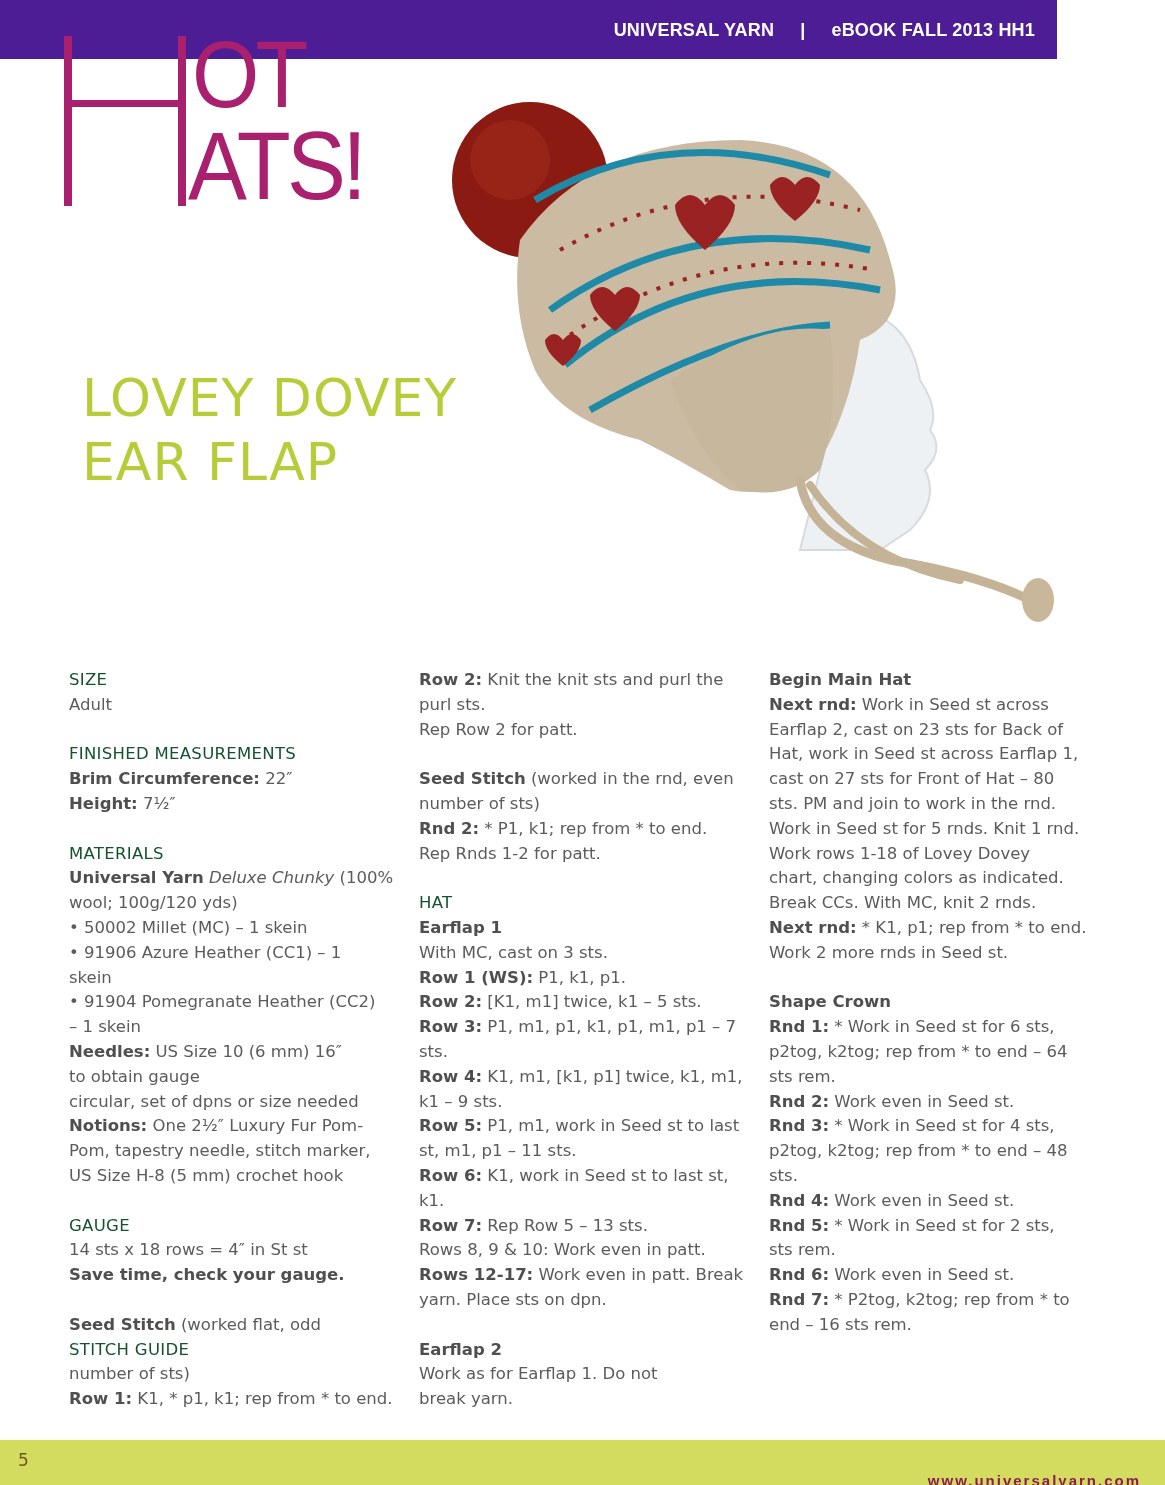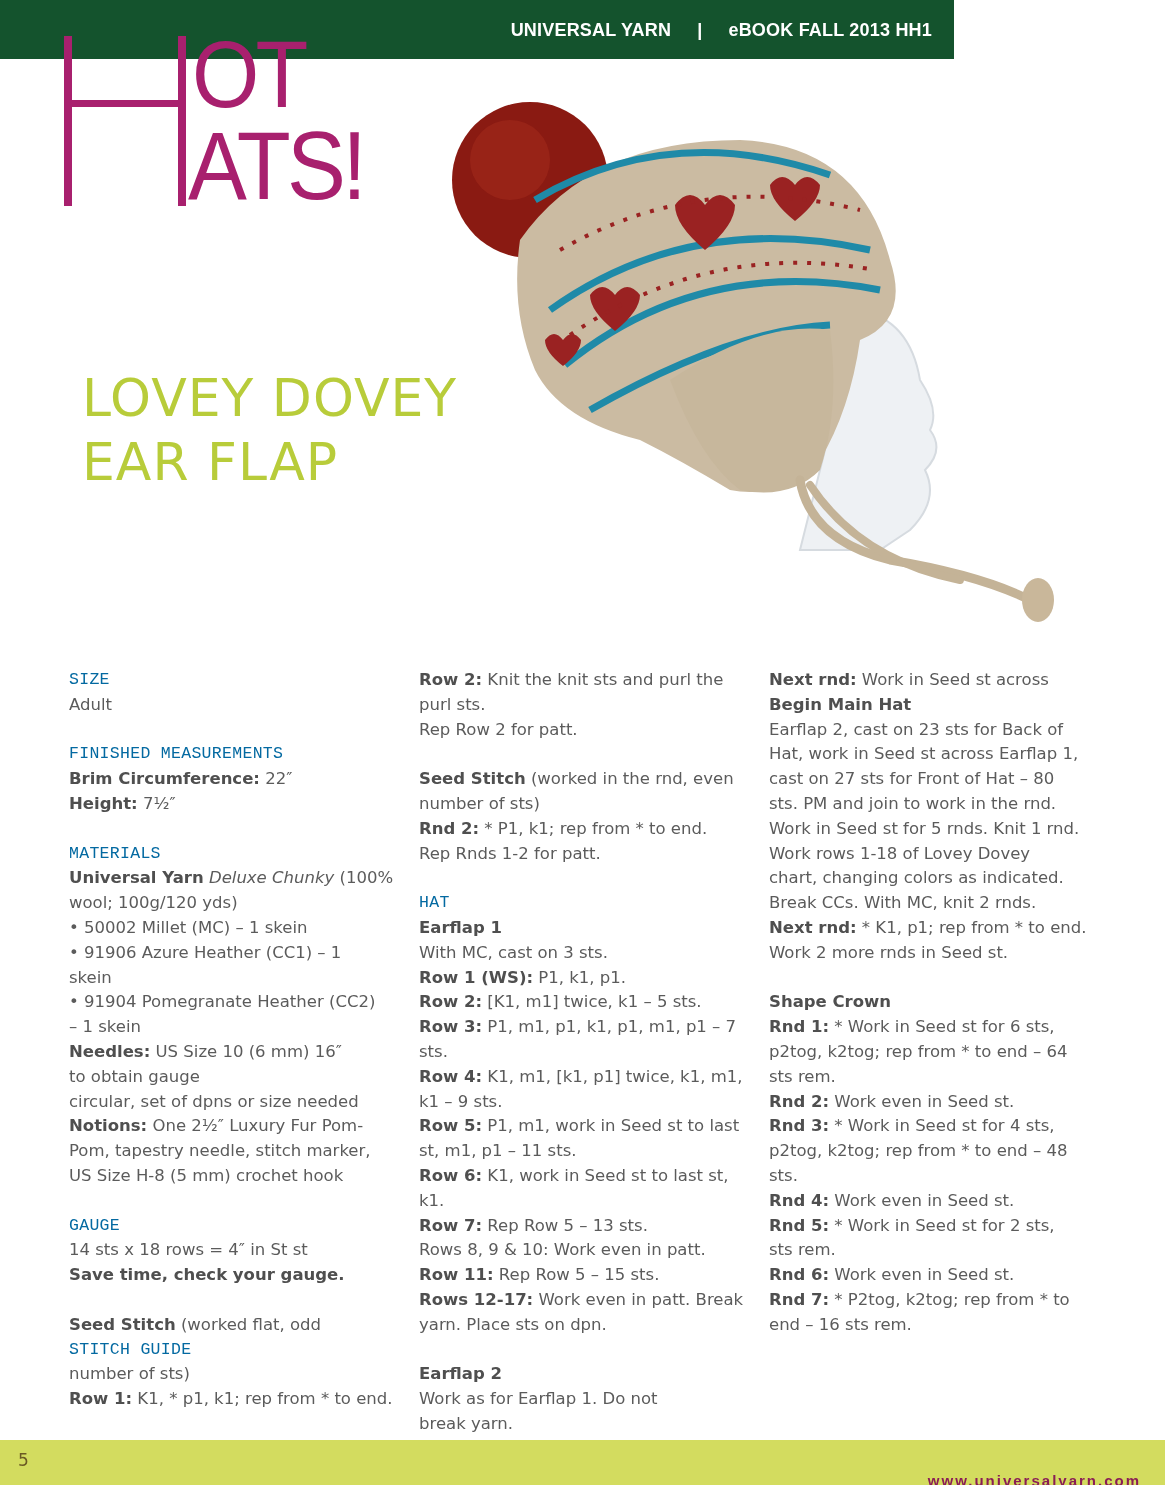--- a/index.html
+++ b/index.html
@@ -1,33 +1,33 @@
 <!DOCTYPE html>
 <html><head>
 <meta charset="utf-8">
 <style>
   html, body { margin:0; padding:0; background:#ffffff; }
   body { width:1165px; height:1485px; position:relative; overflow:hidden;
          font-family:"DejaVu Sans", sans-serif; color:#5a5a5a; }
-  .topbar { position:absolute; left:0; top:0; width:954px; height:59px; background:#14532d; }
+  .topbar { position:absolute; left:0; top:0; width:1057px; height:59px; background:#4c1d95; }
   .topbar-text { position:absolute; top:20px; right:22px; color:#ffffff; font-family:"Liberation Sans", sans-serif;
                  font-weight:bold; font-size:18px; letter-spacing:0.2px; white-space:pre; }
   .logo { position:absolute; left:64px; top:36px; color:#a8206e; font-family:"Liberation Sans", sans-serif; }
   .logo .bigH { position:absolute; left:0; top:0; width:80px; height:170px; }
   .logo .bigH .bar1, .logo .bigH .bar2 { position:absolute; top:0; width:8px; height:170px; background:#a8206e; }
   .logo .bigH .bar1 { left:0; } .logo .bigH .bar2 { left:114px; }
   .logo .bigH .cross { position:absolute; left:0; top:64px; width:122px; height:7px; background:#a8206e; }
   .logo .l1 { position:absolute; left:128px; top:-8px; font-size:94px; font-weight:normal; letter-spacing:-4px; line-height:1; white-space:nowrap; transform:scaleX(0.92); transform-origin:left; }
   .logo .l2 { position:absolute; left:124px; top:82px; font-size:96px; font-weight:normal; letter-spacing:-4px; line-height:1; white-space:nowrap; transform:scaleX(0.92); transform-origin:left; }
   .title { position:absolute; left:66px; top:366px; color:#b8cc3a; font-family:"DejaVu Sans", sans-serif;
            font-size:52px; line-height:64px; letter-spacing:1px; font-weight:normal;margin-left:16px; }
   .hat { position:absolute; left:440px; top:80px; width:620px; height:580px; }
   .col { position:absolute; top:668px; width:340px; font-size:16.5px; line-height:24.8px; color:#5b5b5b; }
   .col1 { left:69px; } .col2 { left:419px; } .col3 { left:769px; }
-  .heading { color:#0369a1; letter-spacing:0.3px;font-family:Liberation Mono, monospace; }
+  .heading { color:#14532d; letter-spacing:0.3px; }
   .b { font-weight:bold; color:#4f4f4f; }
   .gap { height:24.8px; }
   .line { display:block; }
   .bottombar { position:absolute; left:0; top:1440px; width:1165px; height:45px; background:#d3dc5f; }
   .pagenum { position:absolute; left:18px; top:10px; font-size:17px; color:#6b5a24; font-family:"DejaVu Sans", sans-serif; }
   .url { position:absolute; right:24px; top:12px; font-size:15px; color:#8a1d55; font-family:"Liberation Sans", sans-serif;
          font-weight:bold; letter-spacing:2px;margin-top:20px; }
 </style>
 </head>
 <body>
@@ -129,32 +129,31 @@
   <span class="line"><span class="b">Row 1 (WS):</span><span> P1, k1, p1.</span></span>
   <span class="line"><span class="b">Row 2:</span><span> [K1, m1] twice, k1 – 5 sts.</span></span>
   <span class="line"><span class="b">Row 3:</span><span> P1, m1, p1, k1, p1, m1, p1 – 7 sts.</span></span>
   <span class="line"><span class="b">Row 4:</span><span> K1, m1, [k1, p1] twice,  k1, m1,</span></span>
   <span class="line">k1 – 9 sts.</span>
   <span class="line"><span class="b">Row 5:</span><span> P1, m1, work in Seed st to last</span></span>
   <span class="line">st, m1, p1 – 11 sts.</span>
   <span class="line"><span class="b">Row 6:</span><span> K1, work in Seed st to last st, k1.</span></span>
   <span class="line"><span class="b">Row 7:</span><span> Rep Row 5 – 13 sts.</span></span>
   <span class="line">Rows 8, 9 &amp; 10: Work even in patt.</span>
-  <span class="line"><span class="b">Row 11:</span><span> Rep Row 5 – 15 sts.</span></span>
   <span class="line"><span class="b">Rows 12-17:</span><span> Work even in patt. Break</span></span>
   <span class="line">yarn. Place sts on dpn.</span>
   <div class="gap"></div>
   <span class="line b">Earflap 2</span>
   <span class="line">Work as for Earflap 1. Do not</span>
   <span class="line">break yarn.</span>
 </div>
 
 <div class="col col3">
+  <span class="line b">Begin Main Hat</span>
   <span class="line"><span class="b">Next rnd:</span><span> Work in Seed st across</span></span>
-  <span class="line b">Begin Main Hat</span>
   <span class="line">Earflap 2, cast on 23 sts for Back of</span>
   <span class="line">Hat, work in Seed st across Earflap 1,</span>
   <span class="line">cast on 27 sts for Front of Hat – 80</span>
   <span class="line">sts. PM and join to work in the rnd.</span>
   <span class="line">Work in Seed st for 5 rnds. Knit 1 rnd.</span>
   <span class="line">Work rows 1-18 of Lovey Dovey</span>
   <span class="line">chart, changing colors as indicated.</span>
   <span class="line">Break CCs. With MC, knit 2 rnds.</span>
   <span class="line"><span class="b">Next rnd:</span><span> * K1, p1; rep from * to end.</span></span>
   <span class="line">Work 2 more rnds in Seed st.</span>

